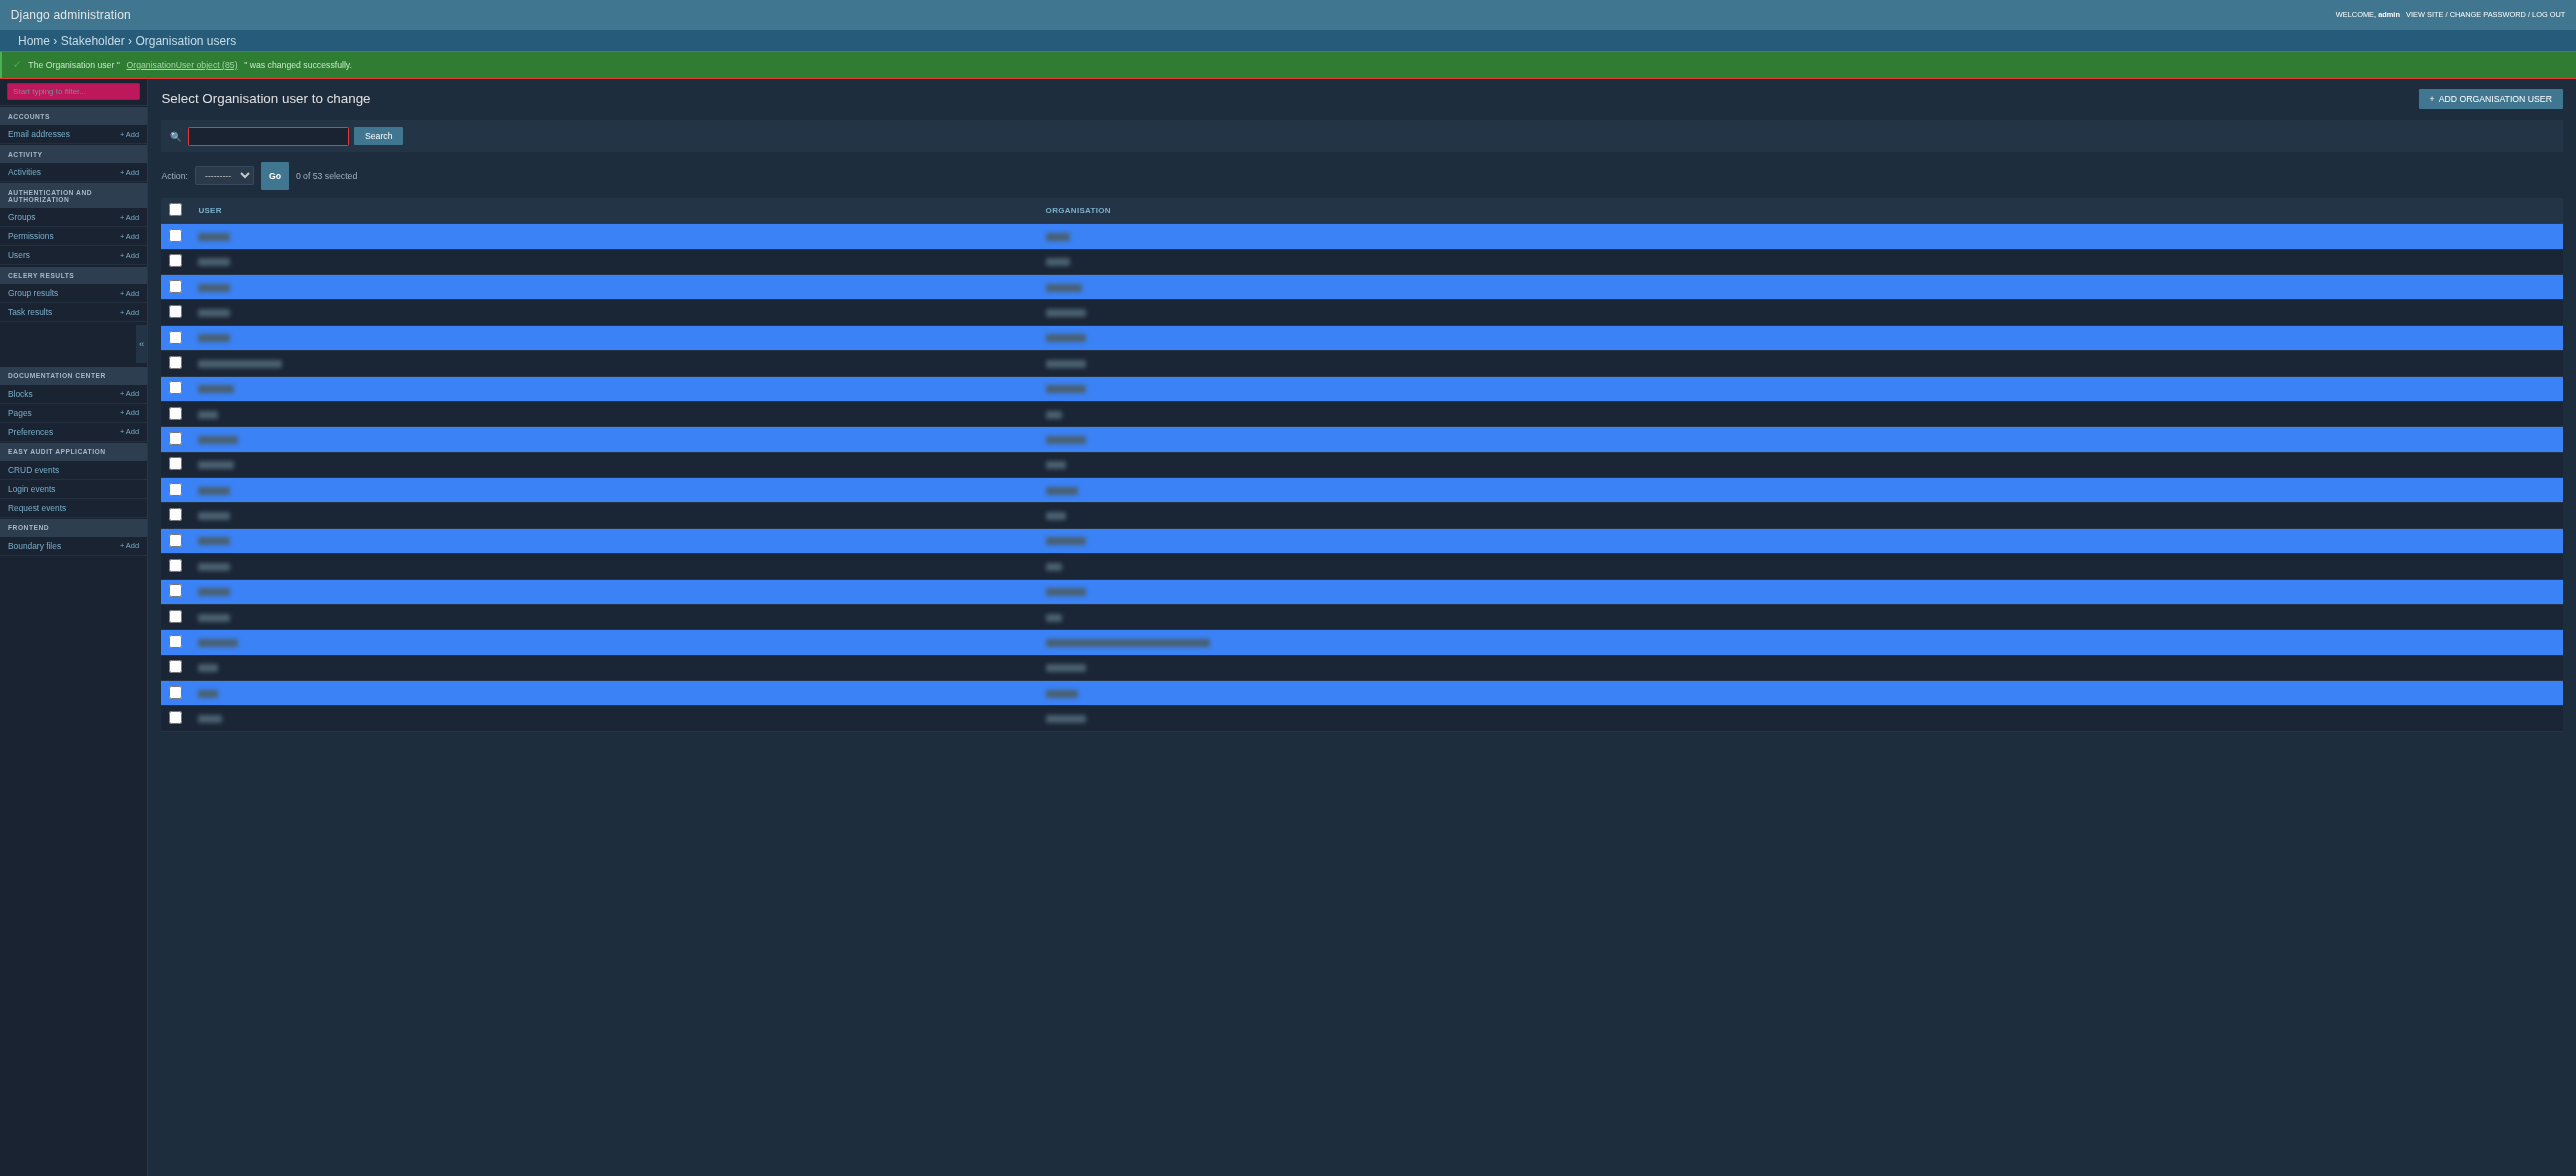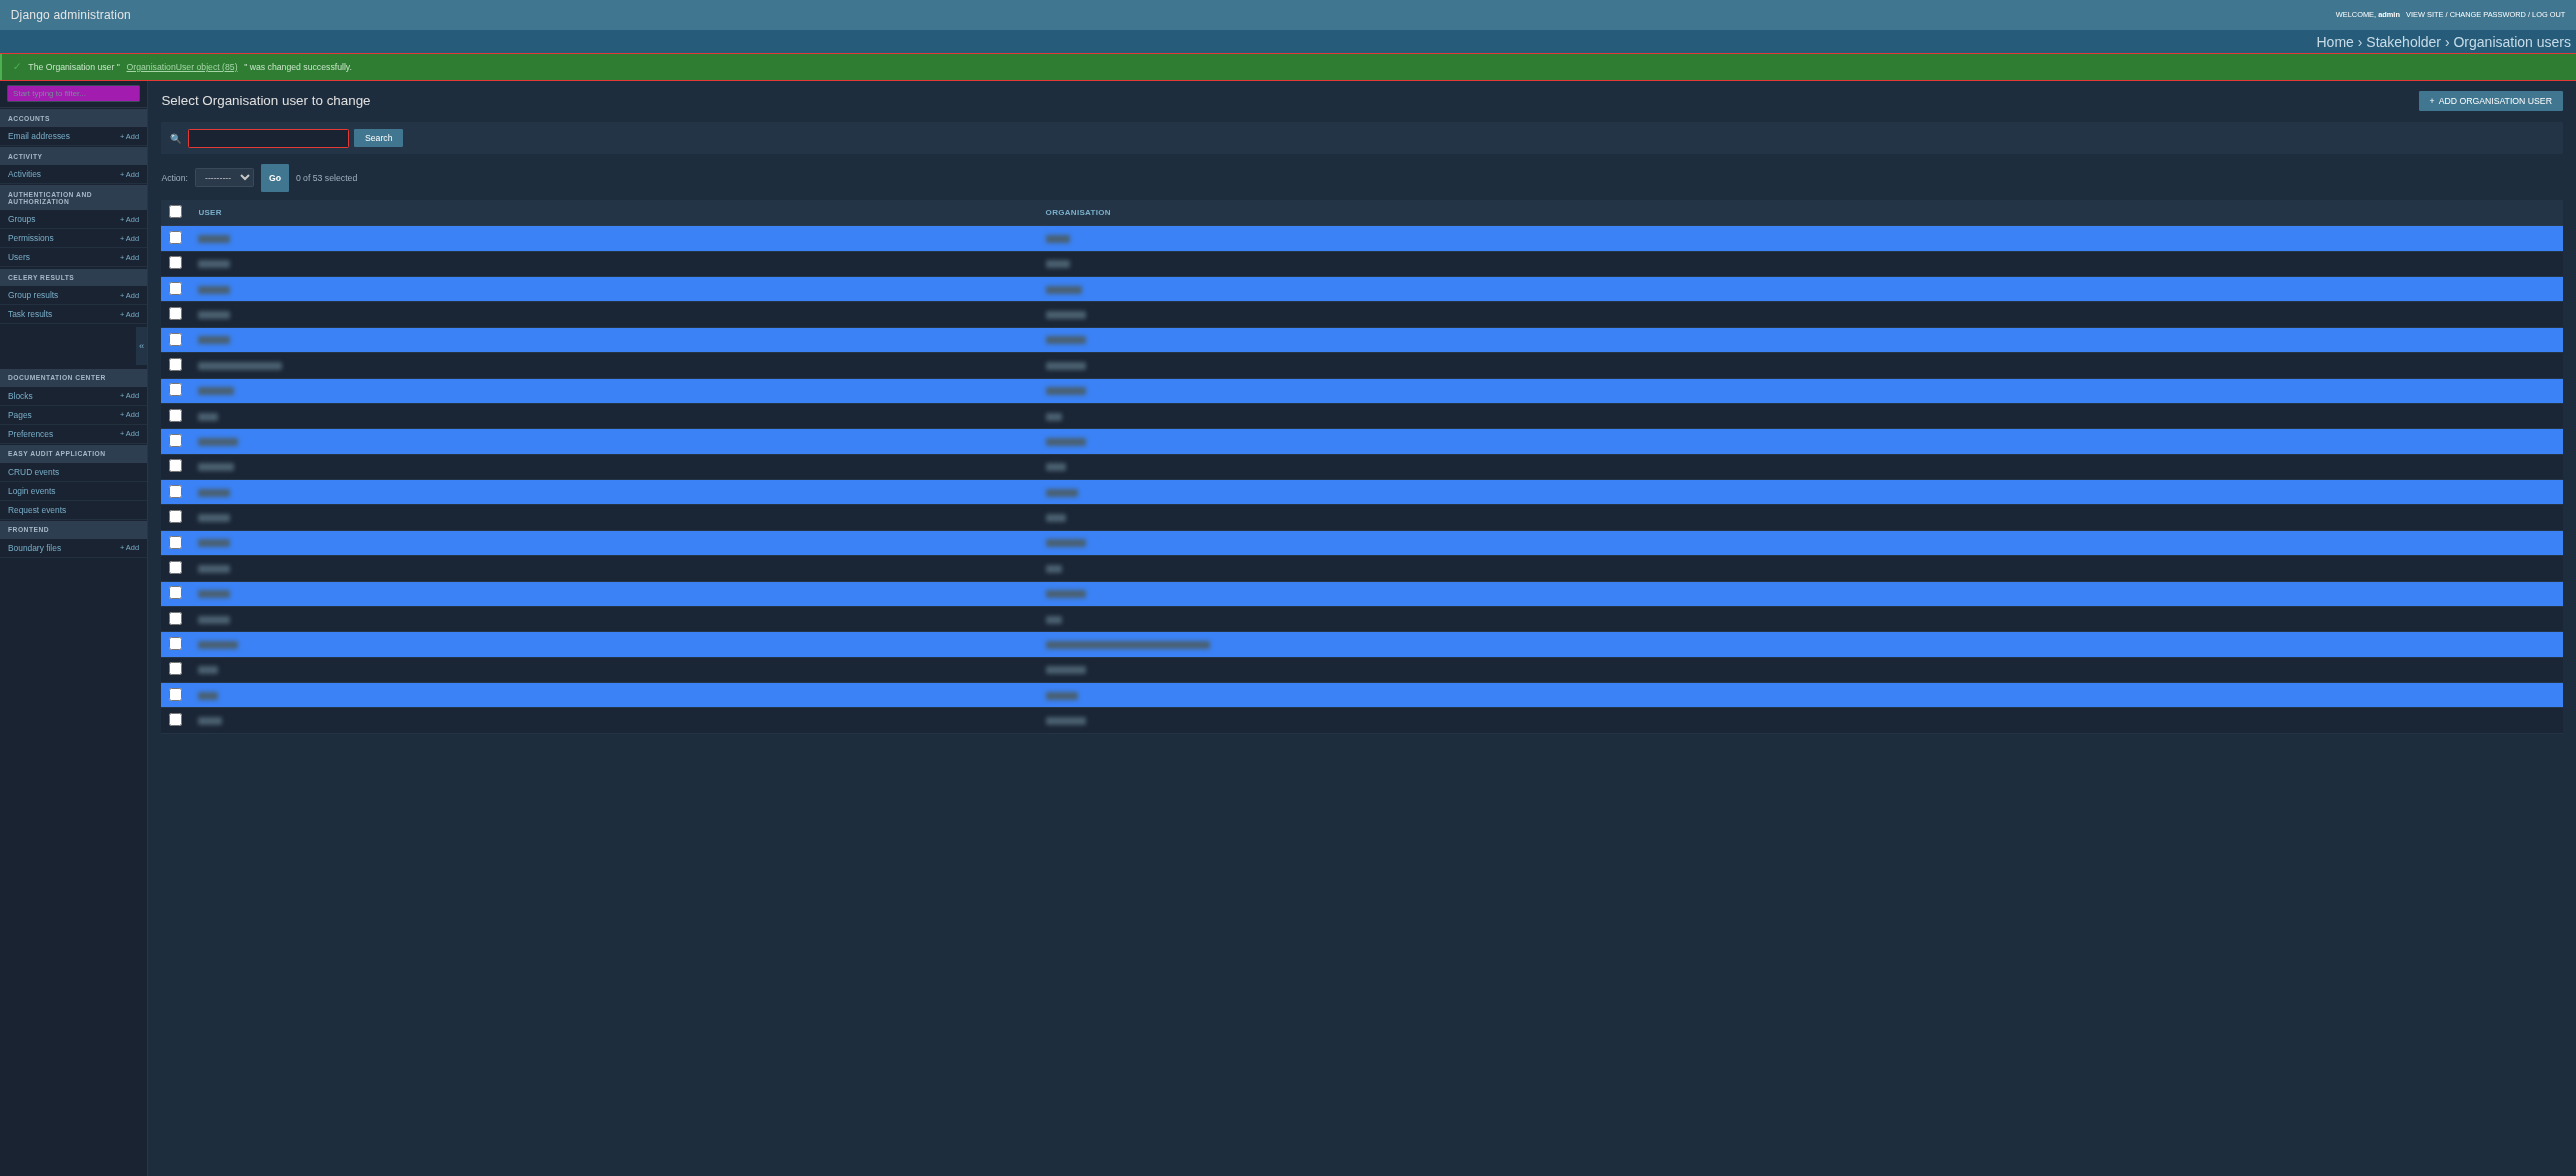--- a/index.html
+++ b/index.html
@@ -30,24 +30,23 @@
       color: #fff;
     }
     #header .user-tools a {
       color: #fff;
       text-decoration: none;
     }
 
     
     #breadcrumb {
       background: #265c7a;
-      padding: 4px 5px;
-      font-size: 14px;
+      padding: 4px 18px;
+      font-size: 12px;
       color: #c8dce8;
-      text-align: right;
     }
     #breadcrumb a { color: #c8dce8; text-decoration: none; }
     #breadcrumb span { color: #c8dce8; }
 
     
     #container {
       display: flex;
       min-height: calc(100vh - 60px);
     }
 
@@ -60,21 +59,21 @@
       padding-bottom: 13.4px;
     }
 
     .sidebar-filter {
       padding: 5.4px 6.7px;
       background: #1a2332;
       border-bottom: 0.7px solid #2a3545;
     }
     .sidebar-filter input {
       width: 100%;
-      background: #a21caf;
+      background: #be185d;
       border: 0.7px solid #3a4a5a;
       color: #c8c8c8;
       padding: 2.7px 5.4px;
       font-size: 8px;
       border-radius: 1.3px;
       outline: none;
     }
     .sidebar-filter input::placeholder { color: #7a8a9a; }
 
     .sidebar-section-title {

